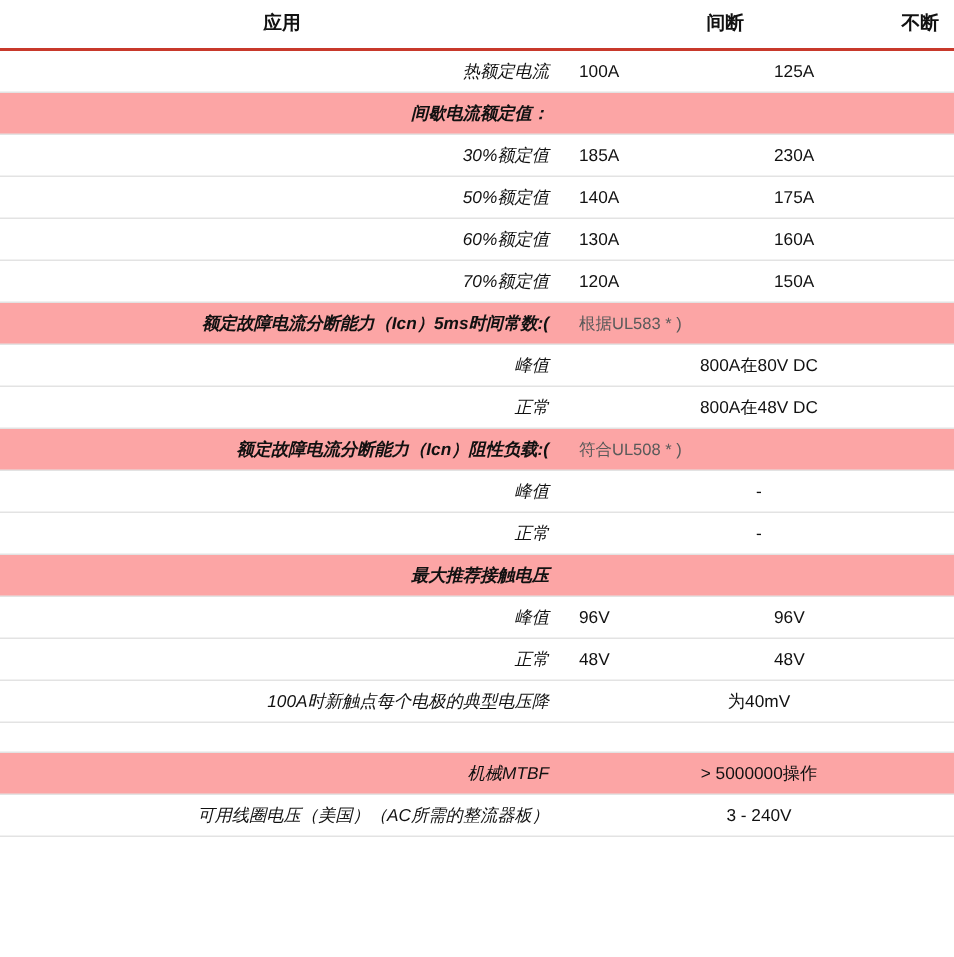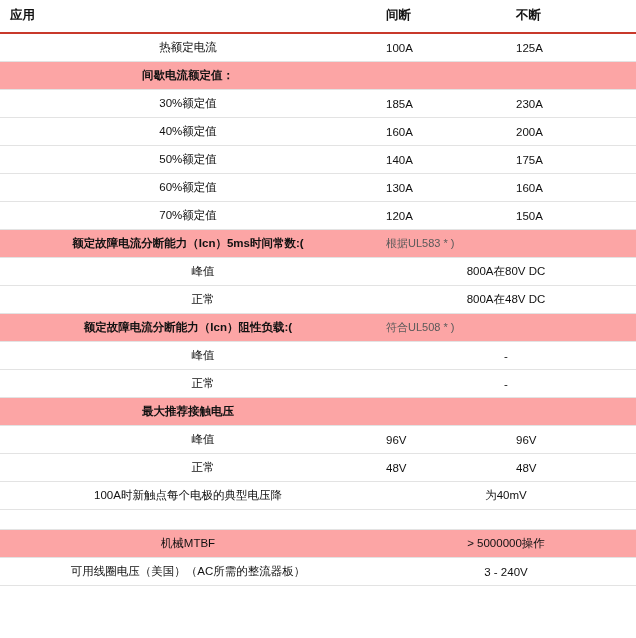--- a/index.html
+++ b/index.html
@@ -22,39 +22,40 @@
   }
   table.spec col.c-app  { width: 376px; }
   table.spec col.c-col1 { width: 130px; }
   table.spec col.c-col2 { width: 130px; }
 
   thead th {
     font-size: 12.5px;
     font-weight: bold;
     color: #111;
     padding: 7px 10px 8px 10px;
-    text-align: left;
+    text-align: right;
     border-bottom: 2px solid #c8392b;
     vertical-align: bottom;
     background: #ffffff;
   }
   thead th.app-head {
-    text-align: left;
+    text-align: center;
     padding-left: 10px;
   }
   tbody td {
     border-bottom: 1px solid #e3e3e3;
     padding: 0 10px;
     height: 27px;
     vertical-align: middle;
     text-align: left;
     background: #ffffff;
   }
   tbody td.label {
-    text-align: center;
+    text-align: right;
+    font-style: italic;
   }
   tbody tr.shaded td {
     background: #fca5a5;
   }
   tbody tr.section td.label {
     font-weight: bold;
   }
   td.indent {
     padding-left: 40px;
   }
@@ -96,25 +97,20 @@
       </tr>
       <tr class=" shaded section">
         <td class="label">间歇电流额定值：</td>
         <td></td>
         <td></td>
       </tr>
       <tr>
         <td class="label">30%额定值</td>
         <td>185A</td>
         <td>230A</td>
-      </tr>
-      <tr>
-        <td class="label">40%额定值</td>
-        <td>160A</td>
-        <td>200A</td>
       </tr>
       <tr>
         <td class="label">50%额定值</td>
         <td>140A</td>
         <td>175A</td>
       </tr>
       <tr>
         <td class="label">60%额定值</td>
         <td>130A</td>
         <td>160A</td>

